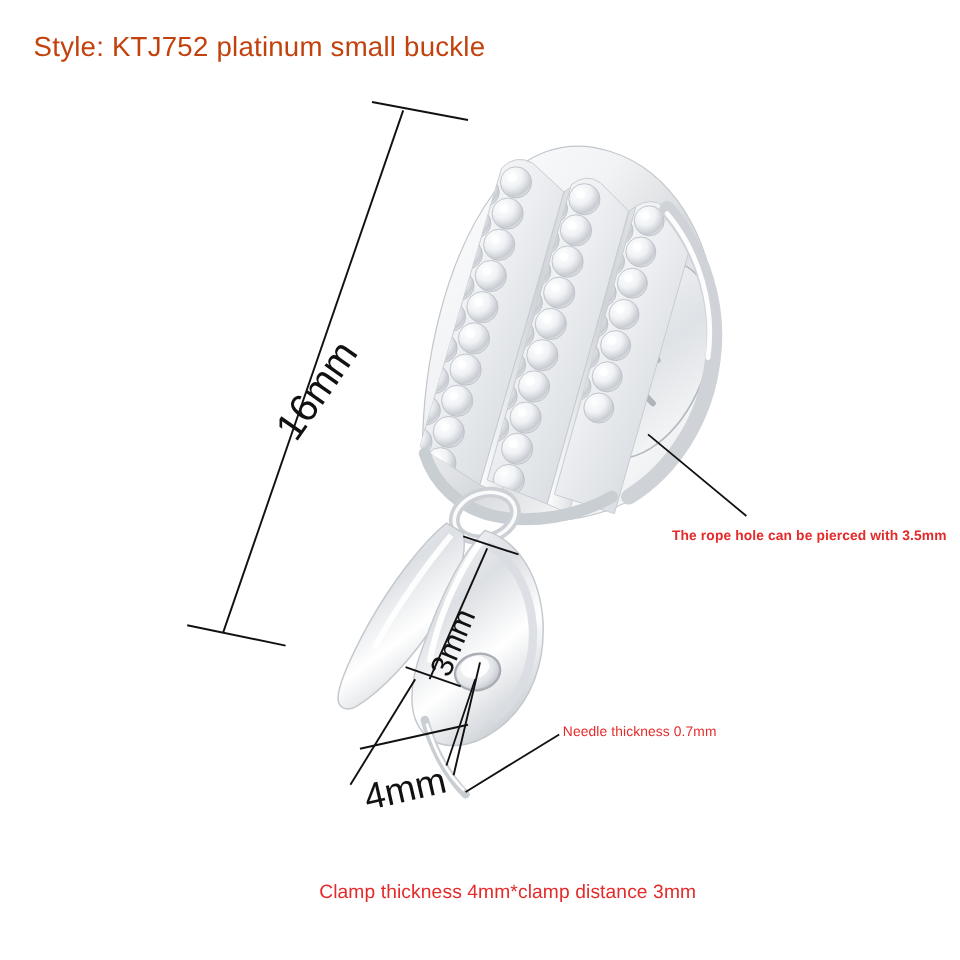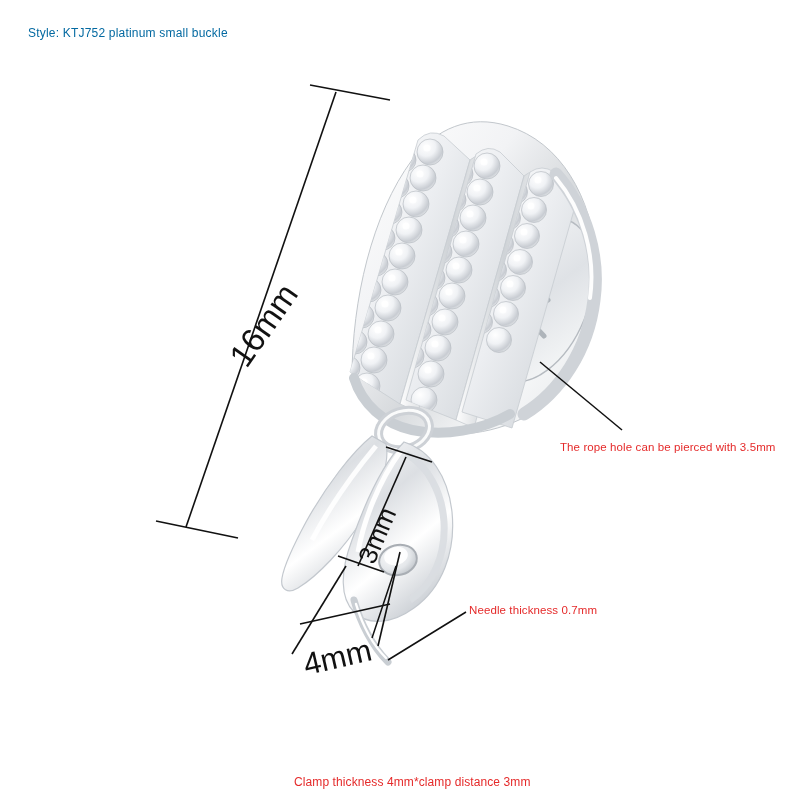--- a/index.html
+++ b/index.html
@@ -14,22 +14,22 @@
     background: #ffffff;
     overflow: hidden;
     font-family: "Liberation Sans", sans-serif;
   }
 
   
   #title {
     position: absolute;
     left: 28px;
     top: 26px;
-    font-size: 12px;
-    color: #0369a1;
+    font-size: 23px;
+    color: #c2410c;
     letter-spacing: 0.2px;
     white-space: nowrap;
   }
 
   
   #stage {
     position: absolute;
     left: 0;
     top: 0;
     width: 800px;
@@ -38,21 +38,21 @@
 
   
   .ann {
     position: absolute;
     font-size: 11.5px;
     white-space: nowrap;
     letter-spacing: 0.1px;
   }
   #ann-rope   { left: 560px; top: 441px; }
   #ann-needle { left: 469px; top: 604px; text-align: center; }
-  #ann-clamp  { left: 266px; top: 775px; font-size: 12px; margin-left: 28px; }
+  #ann-clamp  { left: 266px; top: 735px; font-size: 16px; }
 
   
   .dim {
     position: absolute;
     font-size: 30px;
     color: #111;
     white-space: nowrap;
     transform-origin: 0 0;
   }
   #dim-16 {
@@ -349,17 +349,17 @@
       <line x1="540" y1="362" x2="622" y2="430"></line>
       <line x1="388" y1="660" x2="466" y2="612"></line>
       <line x1="396" y1="566" x2="372" y2="638"></line>
     </g>
   </svg>
 
   <div class="dim" id="dim-16">16mm</div>
   <div class="dim" id="dim-3">3mm</div>
   <div class="dim" id="dim-4">4mm</div>
 
-  <div class="ann" id="ann-rope" style="color: rgb(229, 42, 42);">The rope hole can be pierced with 3.5mm</div>
+  <div class="ann" id="ann-rope" style="color: rgb(229, 42, 42); font-weight: bold;">The rope hole can be pierced with 3.5mm</div>
   <div class="ann" id="ann-needle" style="color: rgb(229, 42, 42);">Needle thickness 0.7mm</div>
   <div class="ann" id="ann-clamp" style="color: rgb(229, 42, 42);">Clamp thickness 4mm*clamp distance 3mm</div>
 
 </div>
 
 </body></html>

